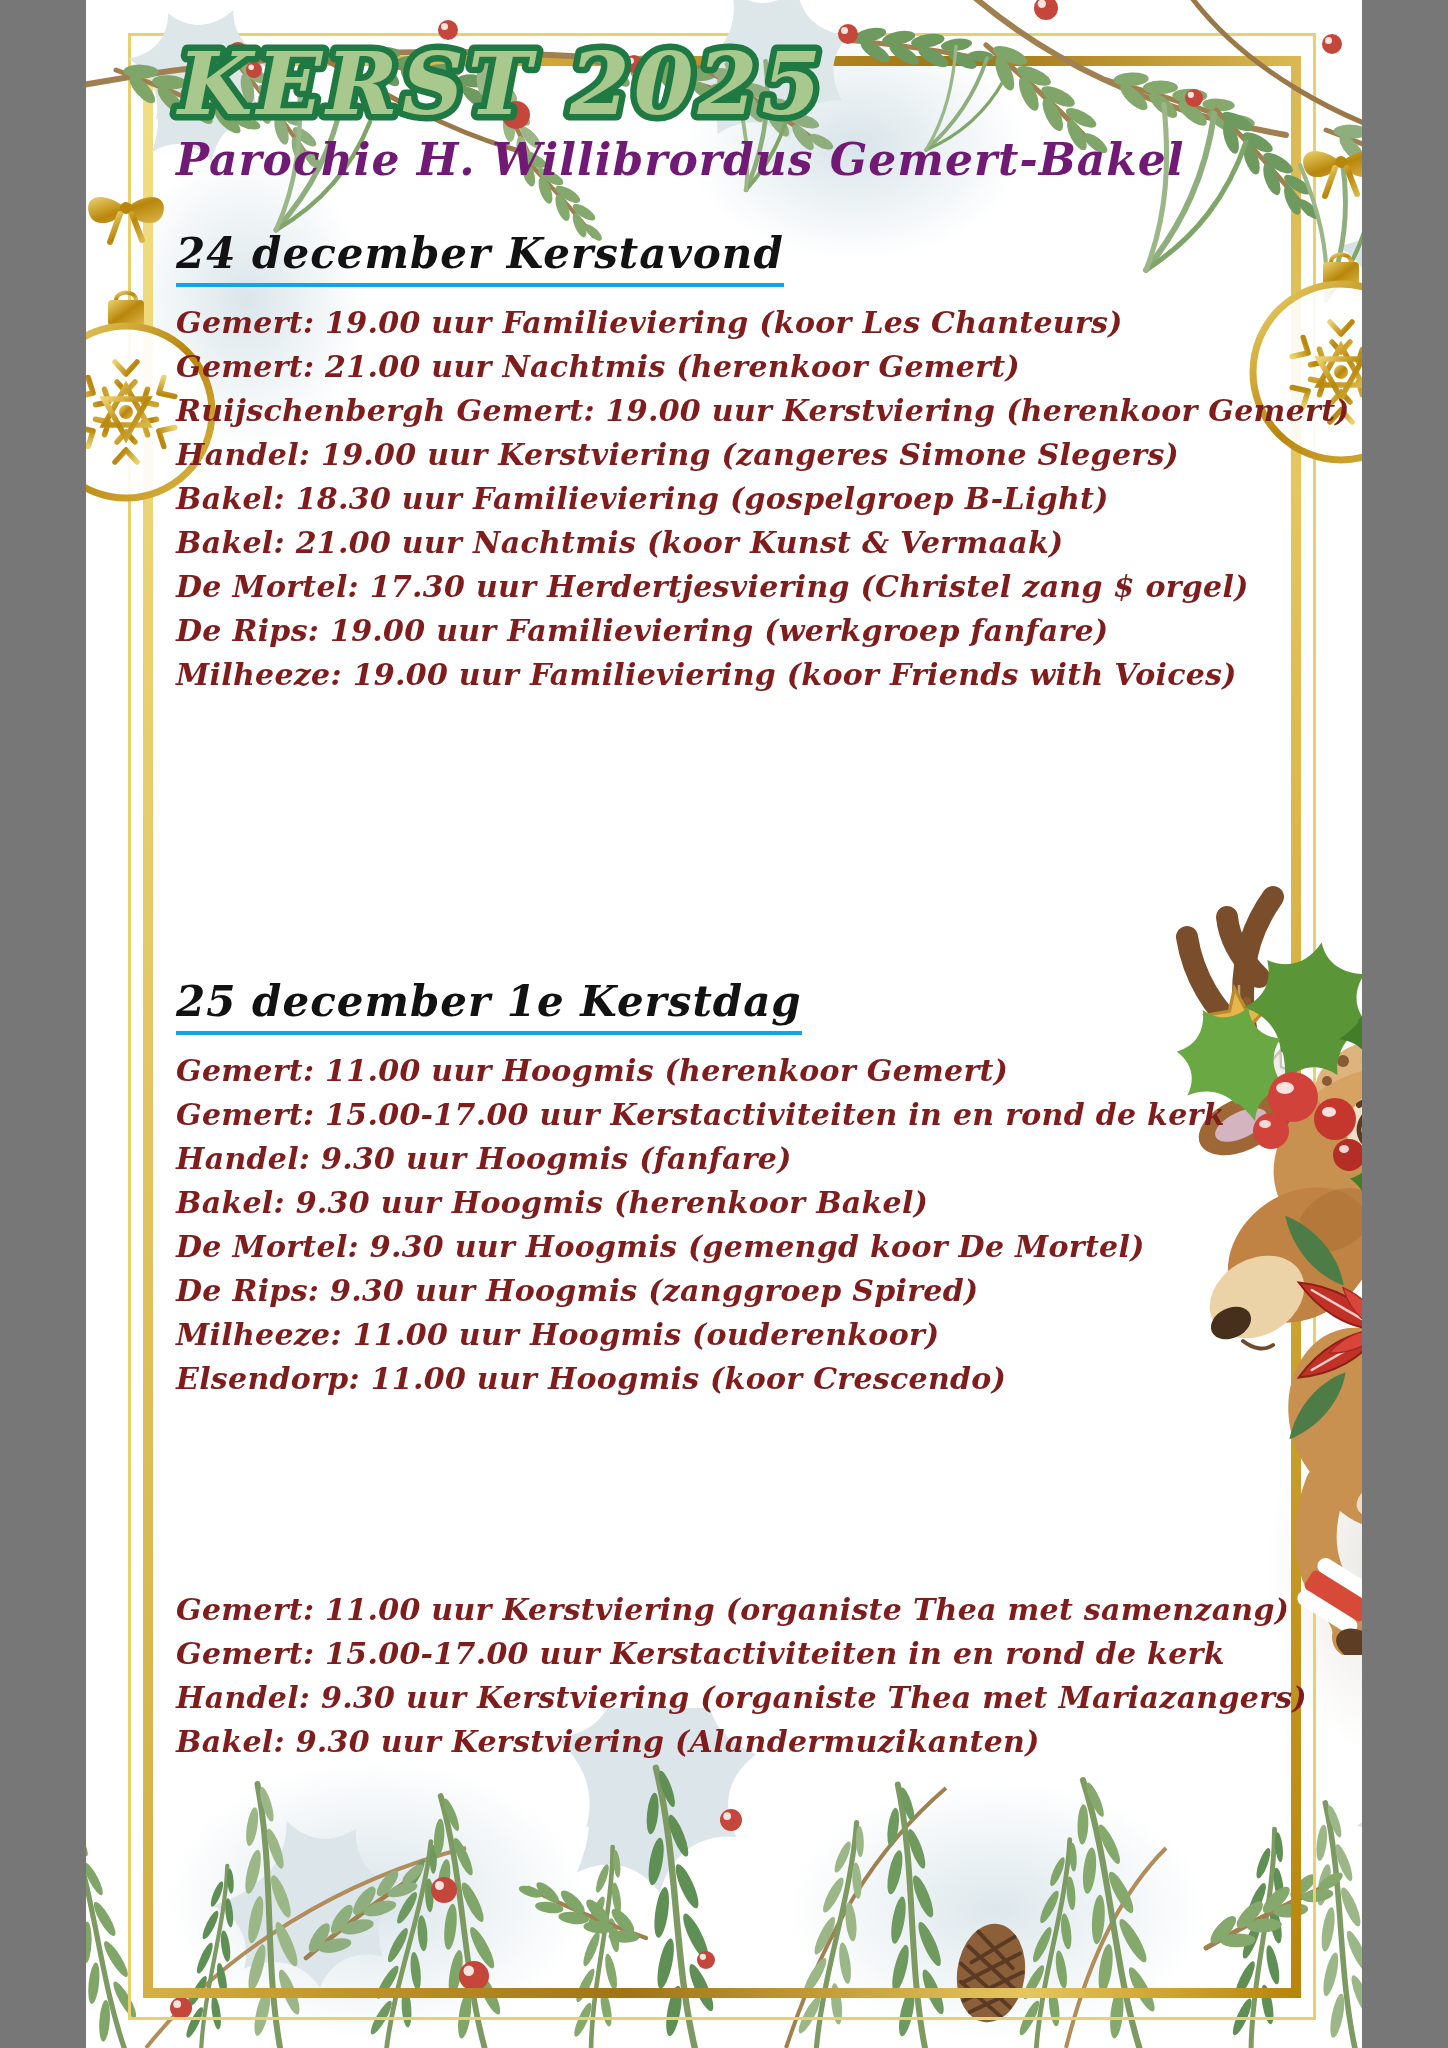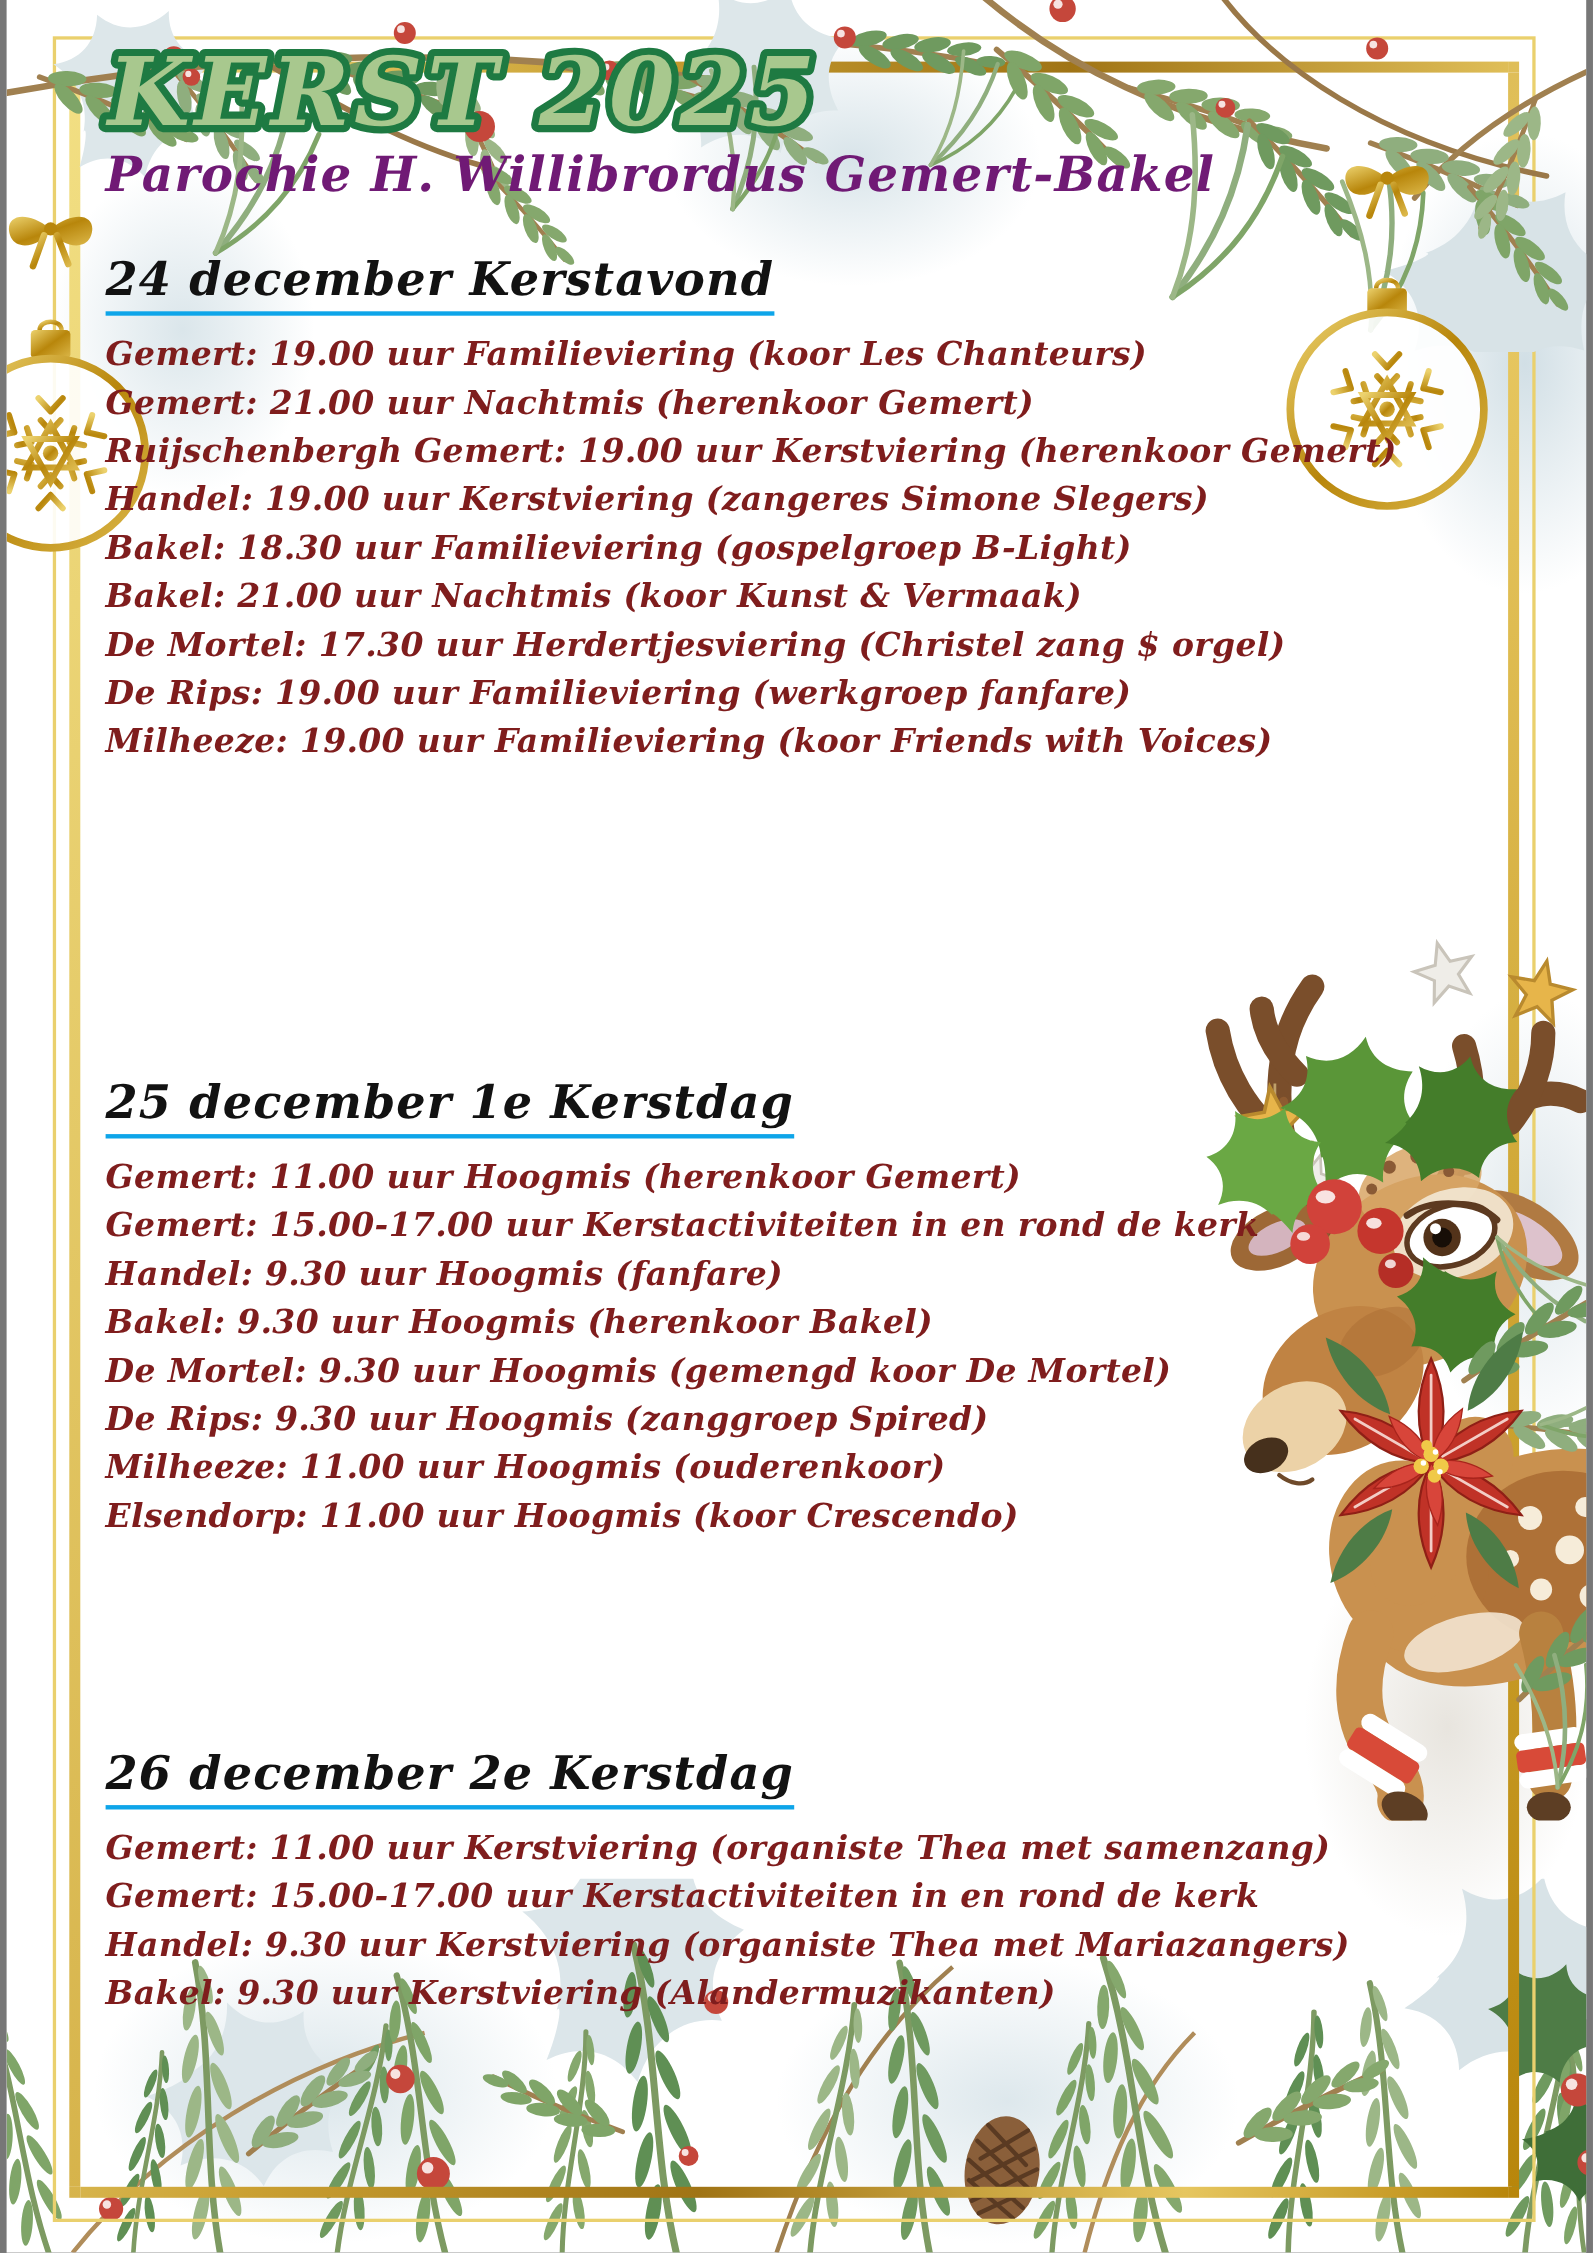--- a/index.html
+++ b/index.html
@@ -1,17 +1,17 @@
 <!DOCTYPE html>
 <html><head>
 <meta charset="utf-8">
 <style>
   html,body{margin:0;padding:0;background:#777;}
   .page{
-    position:relative;width:1436px;height:2048px;background:#ffffff;
+    position:relative;width:1276px;height:2048px;background:#ffffff;
     overflow:hidden;font-family:"DejaVu Serif",serif;margin:0 auto;
   }
   .blob{position:absolute;border-radius:50%;pointer-events:none;z-index:0;}
   .deco{position:absolute;z-index:1;}
   .deco-high{position:absolute;z-index:3;}
   .frame-outer{
     position:absolute;left:42px;top:33px;right:46px;bottom:28px;
     border:3px solid #ead06d;z-index:2;pointer-events:none;
   }
   .frame-inner{
@@ -451,21 +451,20 @@
       <li>Handel: 9.30 uur Hoogmis (fanfare)</li>
       <li>Bakel: 9.30 uur Hoogmis (herenkoor Bakel)</li>
       <li>De Mortel: 9.30 uur Hoogmis (gemengd koor De Mortel)</li>
       <li>De Rips: 9.30 uur Hoogmis (zanggroep Spired)</li>
       <li>Milheeze: 11.00 uur Hoogmis (ouderenkoor)</li>
       <li>Elsendorp: 11.00 uur Hoogmis (koor Crescendo)</li>
     </ul>
   </section>
 
   <section class="sec sec3">
-    <h2>26 december 2e Kerstdag</h2>
     <ul>
       <li>Gemert: 11.00 uur Kerstviering (organiste Thea met samenzang)</li>
       <li>Gemert: 15.00-17.00 uur Kerstactiviteiten in en rond de kerk</li>
       <li>Handel: 9.30 uur Kerstviering (organiste Thea met Mariazangers)</li>
       <li>Bakel: 9.30 uur Kerstviering (Alandermuzikanten)</li>
     </ul>
   </section>
 
 </div>
 

